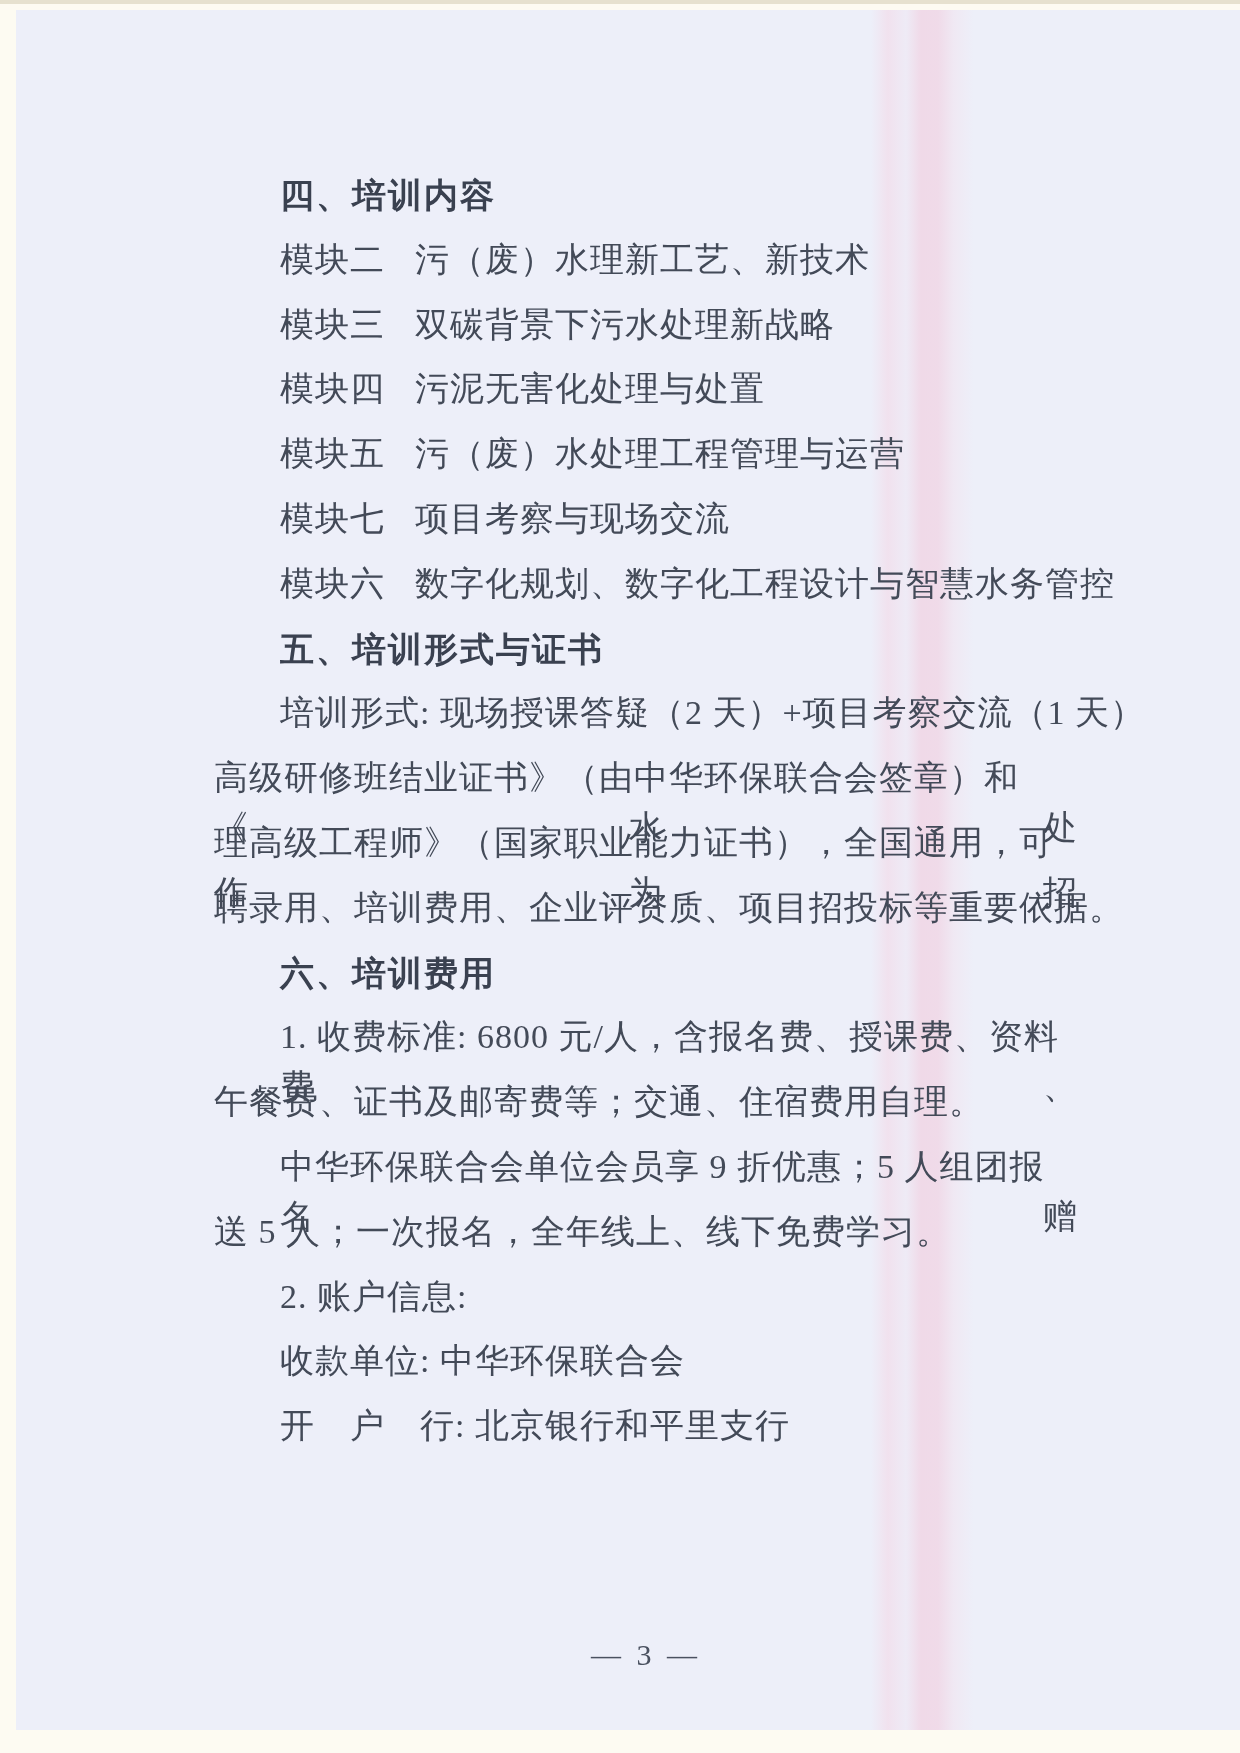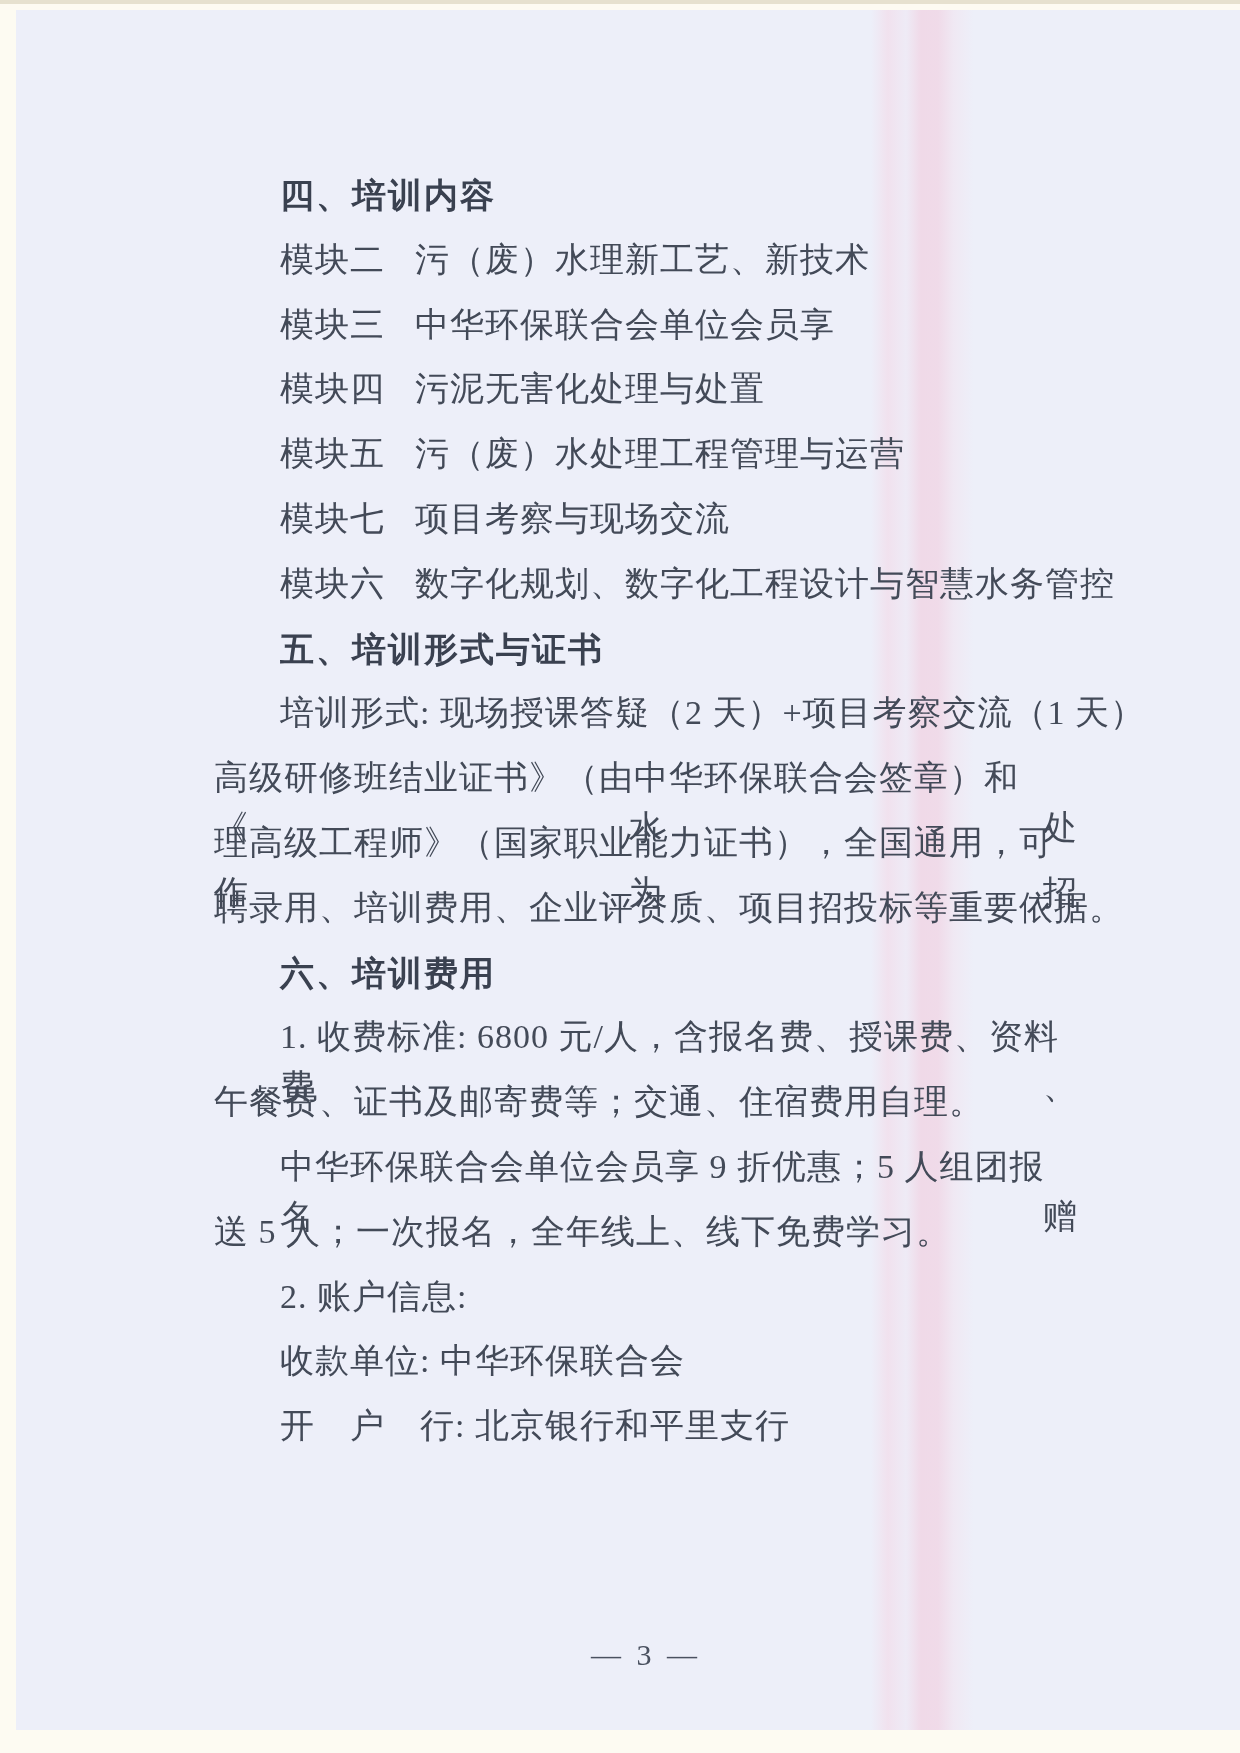--- a/index.html
+++ b/index.html
@@ -73,21 +73,21 @@
   <div class="pink-bands"></div>
 
   <div class="text-block">
 
     <div class="line heading indent">四、培训内容</div>
 
     <div class="line indent">
       <span>模块二</span><span class="module-text">污（废）水理新工艺、新技术</span>
     </div>
     <div class="line indent">
-      <span>模块三</span><span class="module-text">中华环保联合会单位会员享</span>
+      <span>模块三</span><span class="module-text">双碳背景下污水处理新战略</span>
     </div>
     <div class="line indent">
       <span>模块四</span><span class="module-text">污泥无害化处理与处置</span>
     </div>
     <div class="line indent">
       <span>模块五</span><span class="module-text">污（废）水处理工程管理与运营</span>
     </div>
     <div class="line indent">
       <span>模块七</span><span class="module-text">项目考察与现场交流</span>
     </div>

